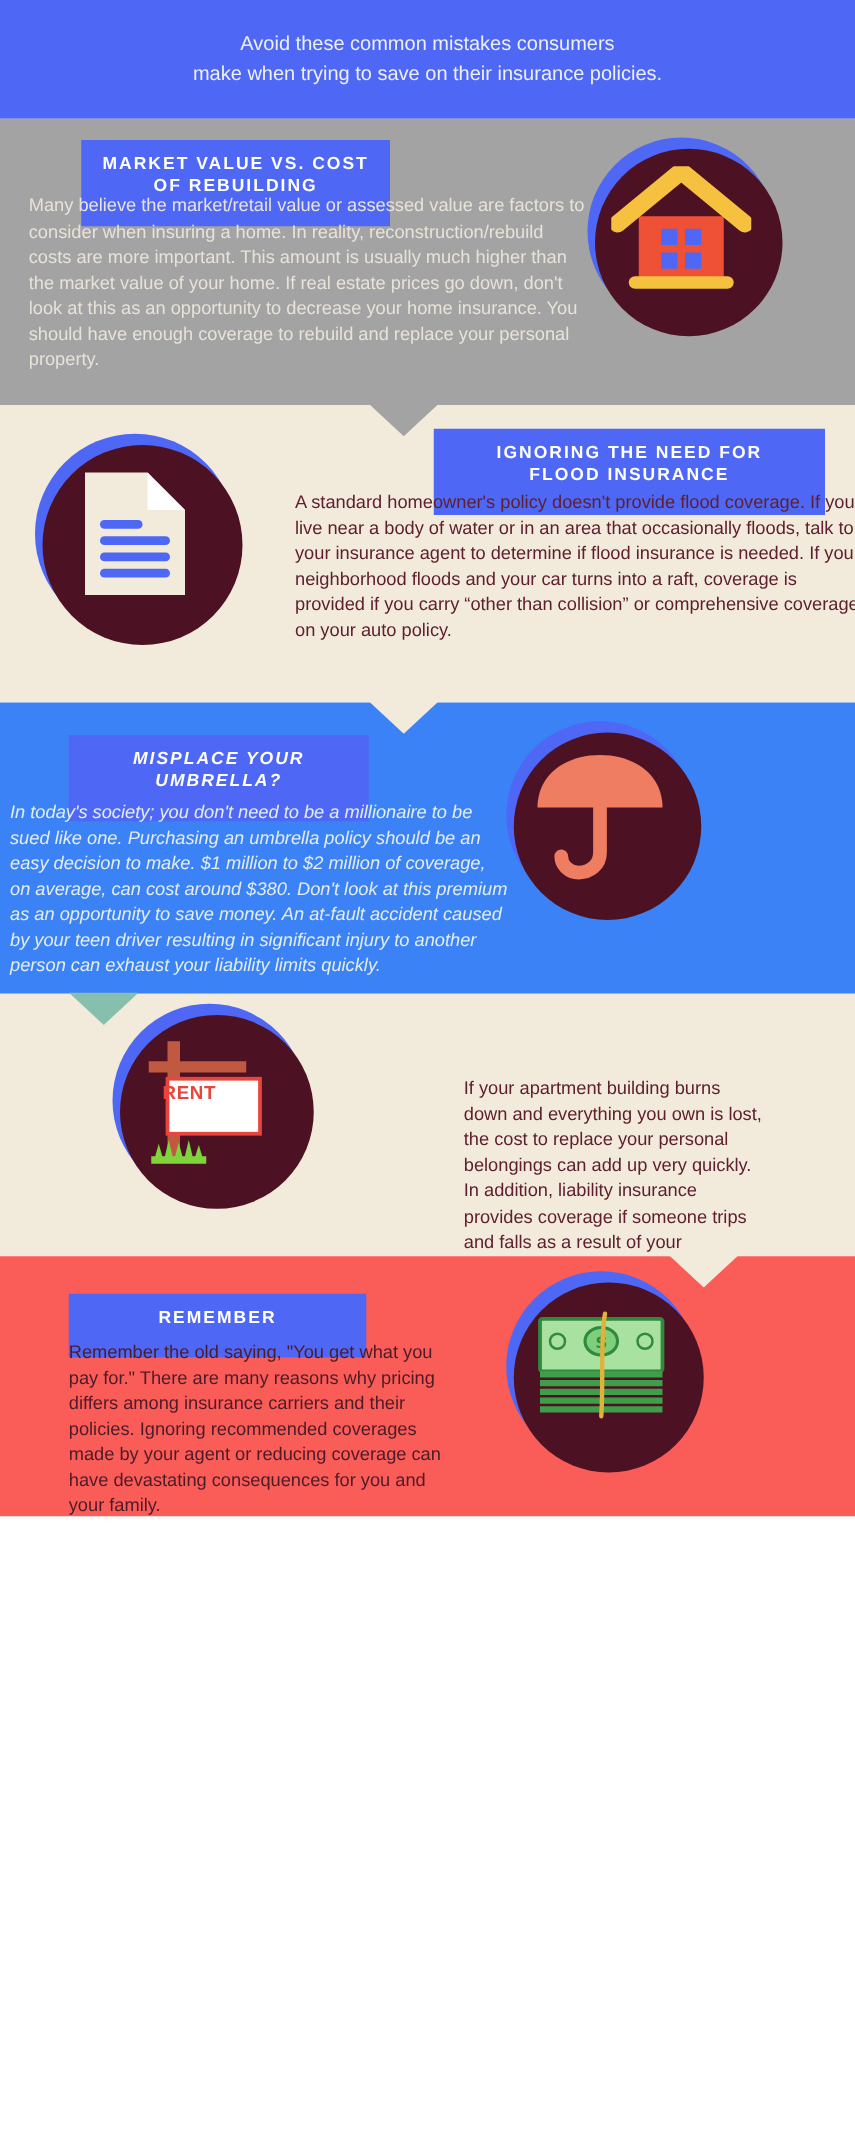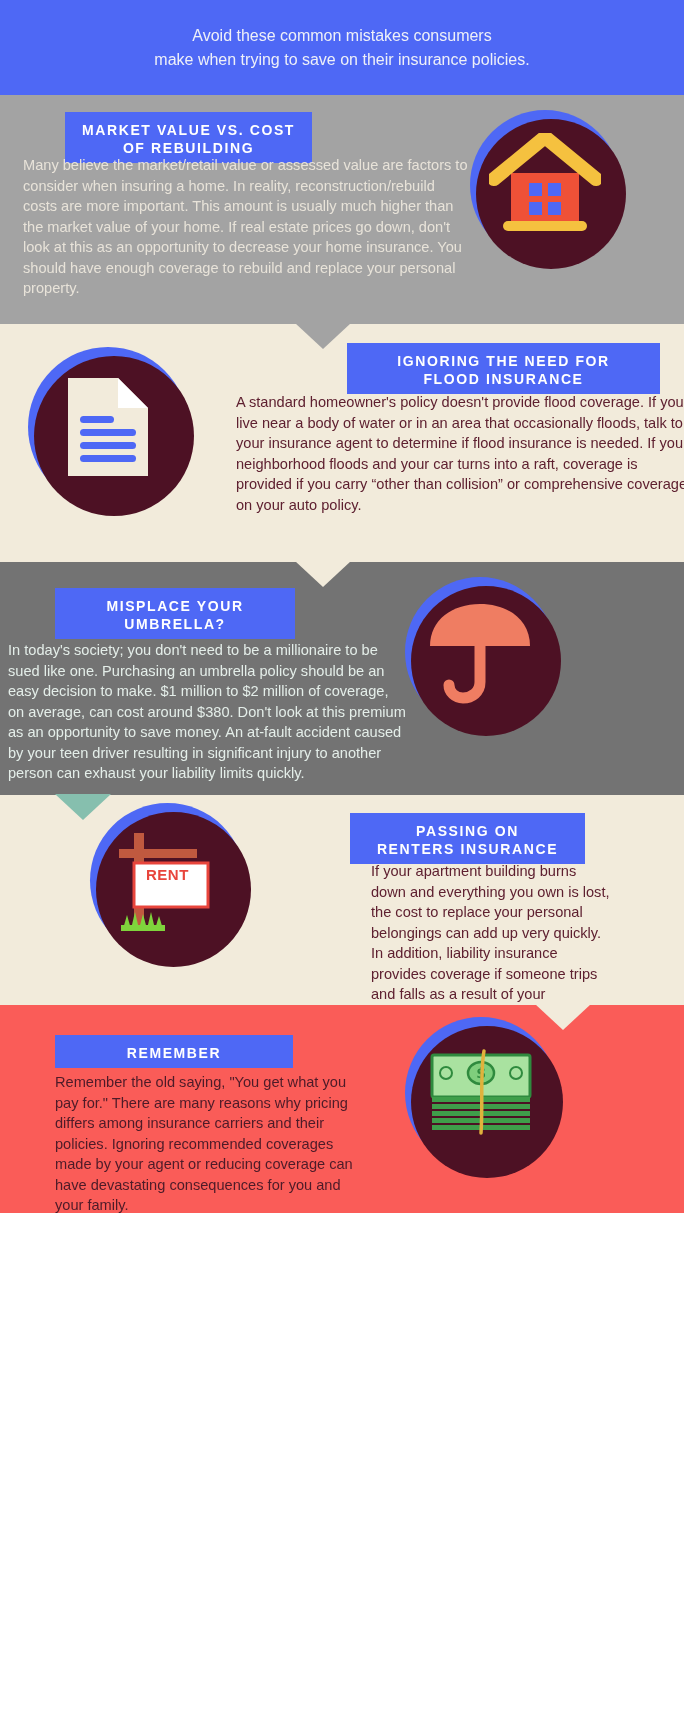--- a/index.html
+++ b/index.html
@@ -63,21 +63,21 @@
     font-size: 16px;
     line-height: 24px;
     white-space: pre-line;
     font-family: "Liberation Sans", sans-serif;
   }
 
   
   .section { position: relative; width: 684px; }
   .sec-gray  { background: #a3a3a3; }
   .sec-cream { background: #f2ebdb; }
-  .sec-teal  { background: #737373; }
+  .sec-teal  { background: #3b82f6; font-style: italic; }
   .sec-cream2{ background: #f2ebdb; }
   .sec-red   { background: #fa5c58; }
 
   
   .notch {
     position: absolute;
     bottom: -25px;
     width: 56px;
     height: 26px;
     z-index: 5;
@@ -87,21 +87,21 @@
   
   .pill {
     display: inline-block;
     background: #4e68f5;
     color: #ffffff;
     font-size: 14px;
     font-weight: bold;
     letter-spacing: 1.6px;
     line-height: 18px;
     text-align: center;
-    padding: 9px 14px 6px 14px;
+    padding: 9px 14px 24px 14px;
     white-space: pre-line;
     font-family: "Liberation Sans", sans-serif;
   }
 
   .body-text {
     font-size: 14.6px;
     line-height: 20.5px;
     font-family: "Liberation Sans", sans-serif;
   }
   .txt-light { color: #e8e3d9; }
@@ -285,39 +285,37 @@
     </div>
 
     <div class="notch" style="left:55px;">
       <svg class="notch-inner" viewBox="0 0 56 26" preserveAspectRatio="none">
           <polygon points="0,0 56,0 28,26" fill="#86bfae"></polygon>
         </svg>
     </div>
   </div>
 
   <div class="section sec-cream2 s4">
-    <div class="pill">PASSING ON
-RENTERS INSURANCE</div>
     <div class="para body-text txt-dark">If your apartment building burns down and everything you own is lost, the cost to replace your personal belongings can add up very quickly. In addition, liability insurance provides coverage if someone trips and falls as a result of your negligence.</div>
 
     <div class="badge">
       <svg width="118" height="124" viewBox="0 0 118 124">
         <rect x="25" y="14" width="10" height="96" fill="#c0593f"></rect>
         <rect x="10" y="30" width="78" height="9" fill="#c0593f"></rect>
         <rect x="25" y="44" width="74" height="44" fill="#ffffff" stroke="#e8453c" stroke-width="3"></rect>
         <g fill="#7fd43c">
           <polygon points="14,110 18,96 22,110"></polygon>
           <polygon points="22,110 26,93 30,110"></polygon>
           <polygon points="30,110 34,95 38,110"></polygon>
           <polygon points="38,110 42,93 46,110"></polygon>
           <polygon points="46,110 50,97 54,110"></polygon>
           <rect x="12" y="106" width="44" height="6"></rect>
         </g>
       </svg>
-      <span class="rent-label" style="position:absolute; left:56px; top:63px;">RENT</span>
+      <span class="rent-label" style="position:absolute; left:40px; top:63px;">RENT</span>
     </div>
 
     <div class="notch" style="left:535px;">
       <svg class="notch-inner" viewBox="0 0 56 26" preserveAspectRatio="none">
           <polygon points="0,0 56,0 28,26" fill="#f2ebdb"></polygon>
         </svg>
     </div>
   </div>
 
   <div class="section sec-red s5">

